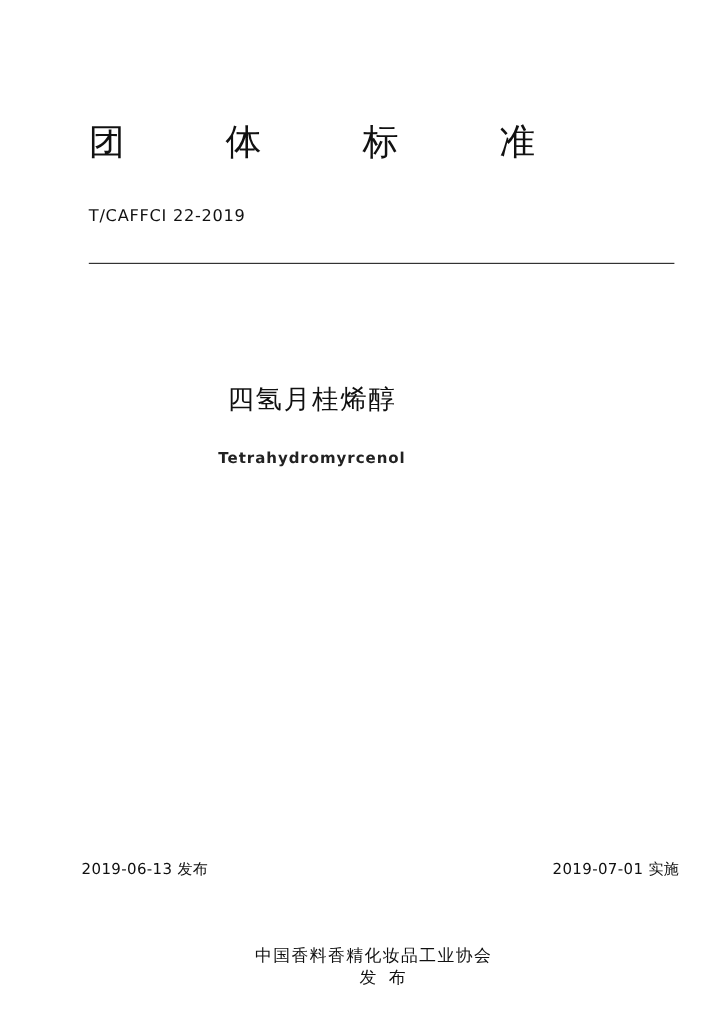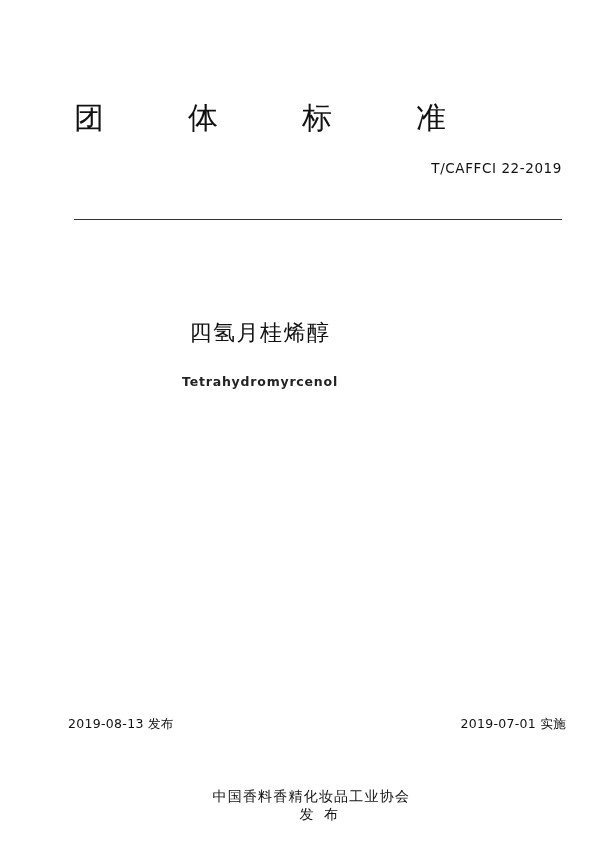--- a/index.html
+++ b/index.html
@@ -40,22 +40,21 @@
     gap: 0;
     white-space: pre;
     font-family: "DejaVu Sans", sans-serif;
     font-weight: 400;
   }
   .std-type span.ch {
     display: inline-block;
     width: 114px;
   }
   .std-code-row {
-    margin-top: 20px;
-    text-align: right;
+    margin-top: 32px;
     padding-right: 2px;
   }
   .std-code {
     font-size: 13.5px;
     letter-spacing: 0.6px;
     color: #111;
     font-family: "DejaVu Sans", sans-serif;
   }
   .rule {
     position: absolute;
@@ -140,21 +139,21 @@
   </div>
 
   <div class="rule"></div>
 
   <div class="title-zone">
     <div class="title-cn">四氢月桂烯醇</div>
     <div class="title-en">Tetrahydromyrcenol</div>
   </div>
 
   <div class="dates-row">
-    <span>2019-08-13 发布</span>
+    <span>2019-06-13 发布</span>
     <span>2019-07-01 实施</span>
   </div>
 
   <div class="publisher-row">
     <span>中国香料香精化妆品工业协会</span>
     <span class="issuer">发 布</span>
   </div>
 
 </div>
 

